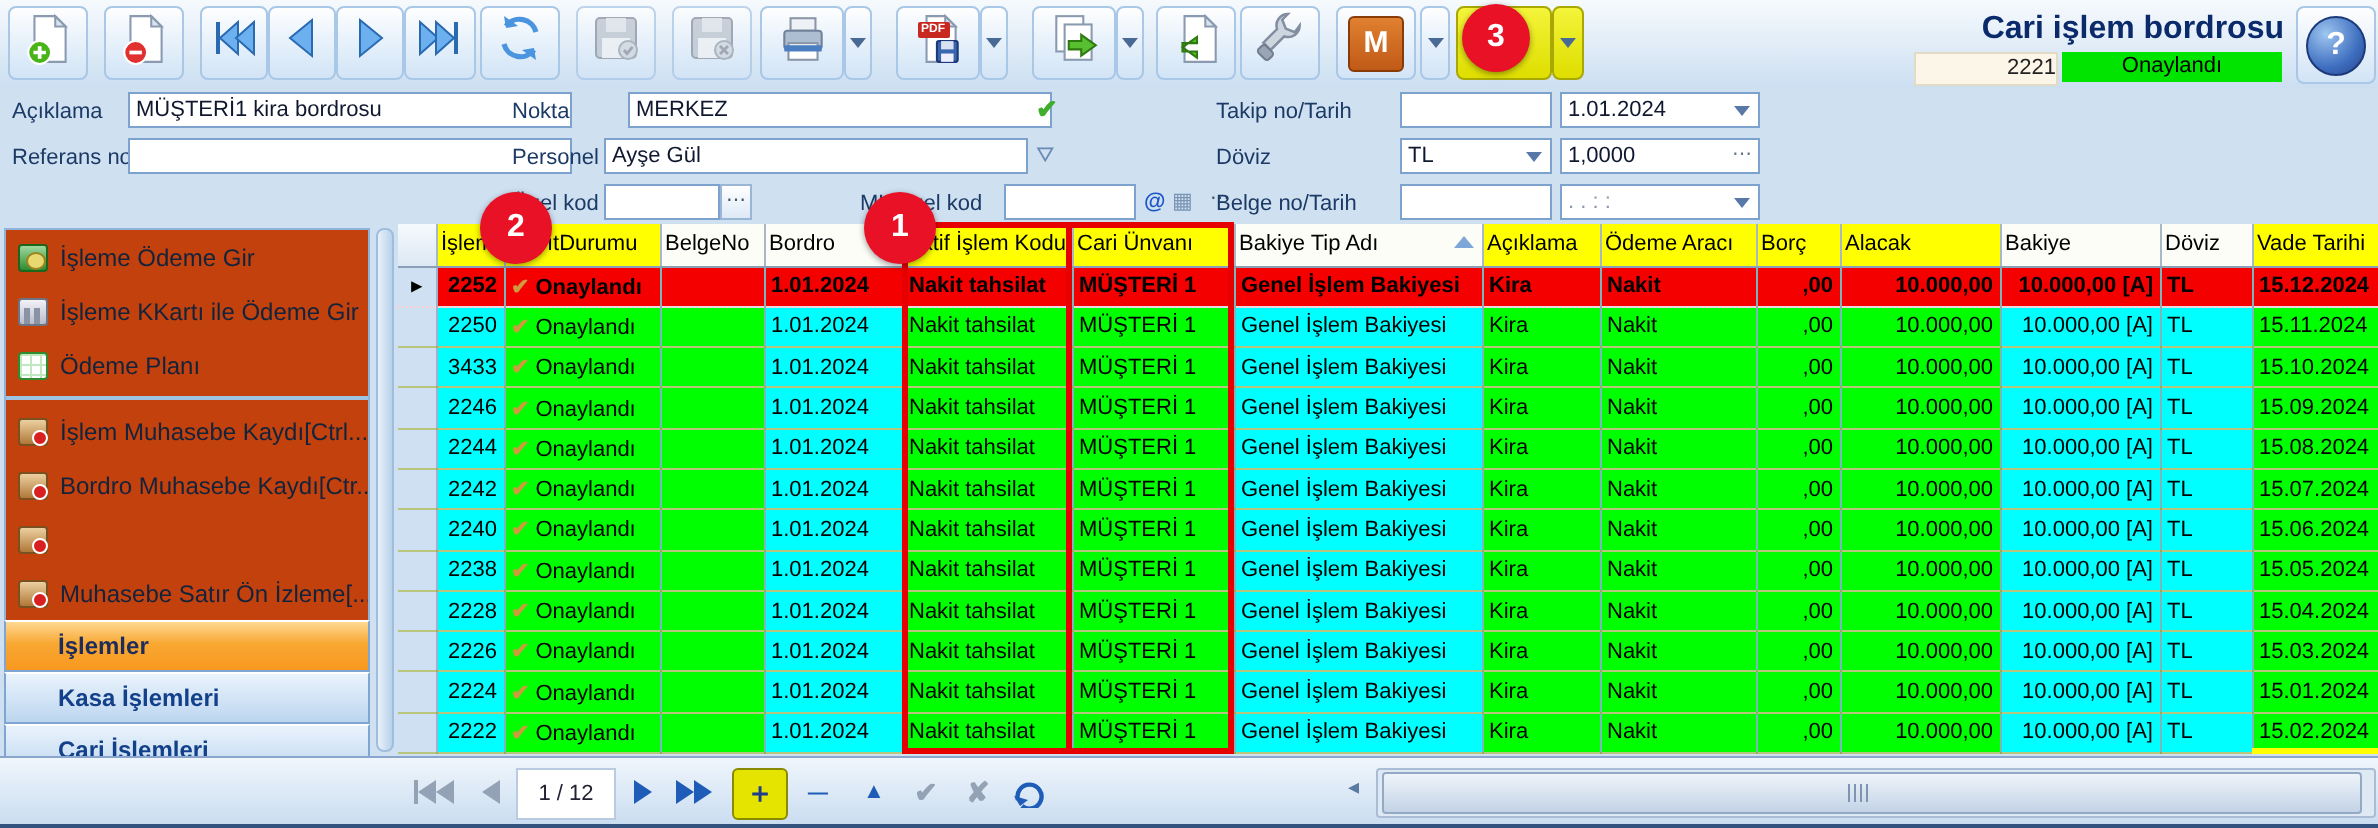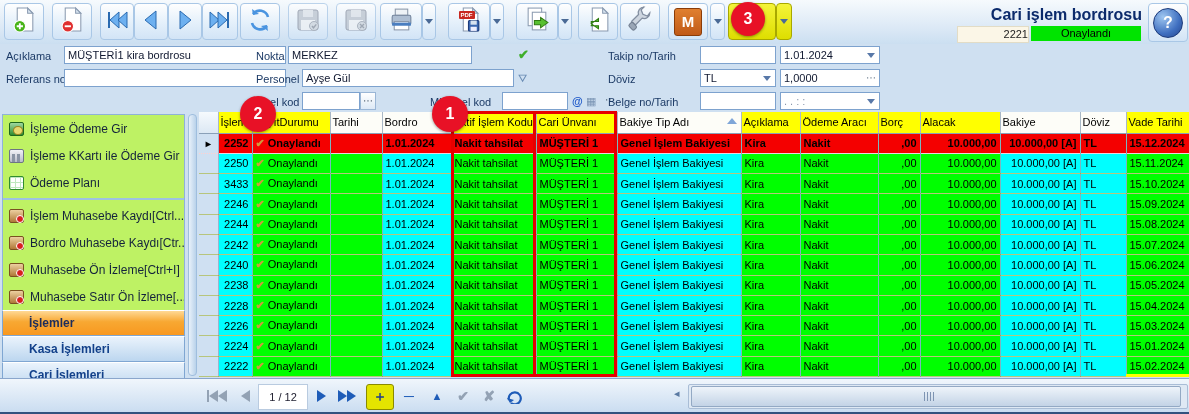--- a/index.html
+++ b/index.html
@@ -43,21 +43,21 @@
   .f-combo .val{flex:1;}
   .f-combo .arrow{width:0;height:0;border-left:4px solid transparent;border-right:4px solid transparent;
            border-top:5px solid #5878a8;margin-right:1px;}
   .f-right{text-align:left;}
   .mini-ic{position:absolute;font-size:11px;line-height:18px;}
   .dots-btn{position:absolute;height:18px;width:16px;box-sizing:border-box;border:1px solid #9ab6d6;
            background:linear-gradient(#fff,#dde9f6);font-size:10px;color:#456;text-align:center;line-height:16px;}
   .chk-green{color:#3fae2a;font-weight:bold;font-size:13px;}
   .at-blue{color:#1a56c8;font-weight:bold;}
   
-  .side-panel{position:absolute;left:2px;top:114px;width:183px;height:212px;background:#bef264;
+  .side-panel{position:absolute;left:2px;top:114px;width:183px;height:212px;background:#c2410c;
               border:1px solid #8fb2d8;box-sizing:border-box;}
   .side-link{display:flex;align-items:center;gap:6px;height:27px;padding-left:6px;font-size:12px;
              color:#14233c;cursor:pointer;white-space:nowrap;overflow:hidden;}
   .side-sep{height:2px;background:#9ec2e2;margin:2px 0;}
   .li-icon{width:15px;height:14px;flex:0 0 15px;border-radius:2px;box-sizing:border-box;position:relative;}
   .icon-money{background:linear-gradient(#9fd89f,#2f8b2f);border:1px solid #1d661d;}
   .icon-money::after{content:"";position:absolute;left:3px;top:3px;width:8px;height:7px;border-radius:50%;
              background:#e8d870;border:1px solid #9a8420;}
   .icon-bank{background:linear-gradient(#f2f2f8,#b9bcc9);border:1px solid #6d7585;}
   .icon-bank::after{content:"";position:absolute;left:2px;top:4px;width:3px;height:8px;background:#8a93a5;
@@ -263,21 +263,21 @@
       <span class="help-ball">?</span>
     </div>
 
   <div>
     <div class="f-label" style="left:6px;top:47px">Açıklama</div>
     <div class="f-input" style="left:64px;top:46px;width:222px">MÜŞTERİ1 kira bordrosu</div>
     <div class="f-label" style="left:6px;top:70px">Referans no</div>
     <div class="f-input" style="left:64px;top:69px;width:222px"></div>
 
     <div class="f-label" style="left:256px;top:47px">Nokta</div>
-    <div class="f-input" style="left:288px;top:46px;width:184px">MERKEZ</div>
+    <div class="f-input" style="left:314px;top:46px;width:212px">MERKEZ</div>
     <span class="mini-ic chk-green" style="left:518px;top:46px">✔</span>
     <div class="f-label" style="left:256px;top:70px">Personel</div>
     <div class="f-input" style="left:302px;top:69px;width:212px">Ayşe Gül</div>
     <span class="mini-ic" style="left:518px;top:69px;color:#6a8cb4">⛛</span>
 
     <div class="f-label" style="left:256px;top:93px">Özel kod</div>
     <div class="f-input" style="left:302px;top:92px;width:58px"></div>
     <div class="dots-btn" style="left:360px;top:92px">⋯</div>
     <div class="f-label" style="left:430px;top:93px">MH özel kod</div>
     <div class="f-input" style="left:502px;top:92px;width:66px"></div>
@@ -325,21 +325,20 @@
       <div class="side-link">
         <span class="li-icon icon-ledger"></span>
         <span>İşlem Muhasebe Kaydı[Ctrl...</span>
       </div>
       <div class="side-link">
         <span class="li-icon icon-ledger"></span>
         <span>Bordro Muhasebe Kaydı[Ctr...</span>
       </div>
       <div class="side-link">
         <span class="li-icon icon-ledger"></span>
-        <span>Muhasebe Ön İzleme[Ctrl+I]</span>
       </div>
       <div class="side-link">
         <span class="li-icon icon-ledger"></span>
         <span>Muhasebe Satır Ön İzleme[...</span>
       </div>
     </div>
   <div id="side-nav">
       <div class="side-nav active" style="top: 310px;">İşlemler</div>
       <div class="side-nav" style="top: 336px;">Kasa İşlemleri</div>
       <div class="side-nav" style="top: 362px;">Cari İşlemleri</div>
@@ -363,21 +362,21 @@
         <col class="c-alacak">
         <col class="c-bakiye">
         <col class="c-doviz">
         <col class="c-vade_tarihi">
       </colgroup>
       <thead>
         <tr>
           <th class="th-ind"></th>
           <th class="th-islem_no">İşlemNo</th>
           <th class="th-kayit_durumu">KayıtDurumu</th>
-          <th class="th-belge_no">Tarihi</th>
+          <th class="th-belge_no">BelgeNo</th>
           <th class="th-tarih">Bordro</th>
           <th class="th-aktif_islem_kodu">Aktif İşlem Kodu</th>
           <th class="th-cari_unvani">Cari Ünvanı</th>
           <th class="th-bakiye_tip_adi">Bakiye Tip Adı<span class="sort-arrow"></span></th>
           <th class="th-aciklama">Açıklama</th>
           <th class="th-odeme_araci">Ödeme Aracı</th>
           <th class="th-borc">Borç</th>
           <th class="th-alacak">Alacak</th>
           <th class="th-bakiye">Bakiye</th>
           <th class="th-doviz">Döviz</th>

